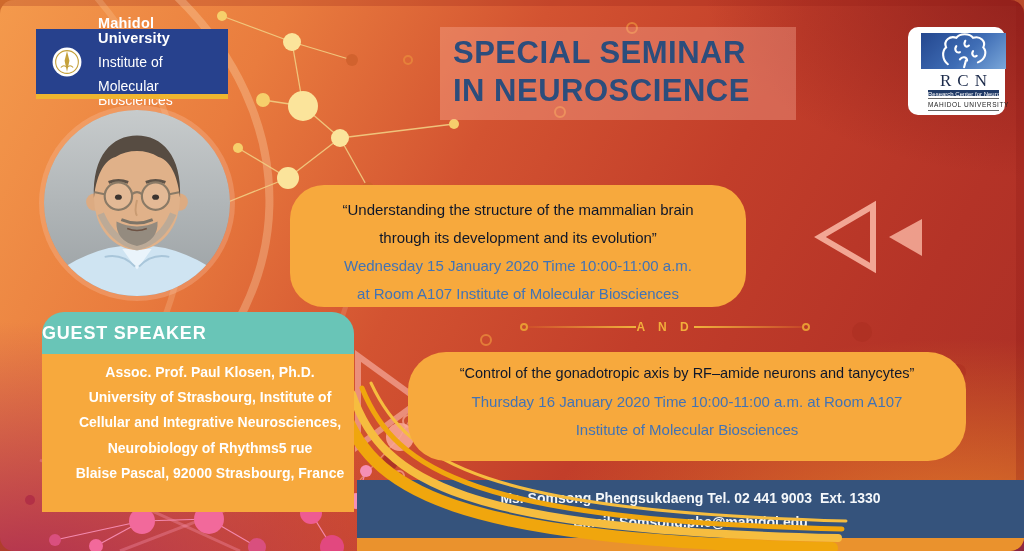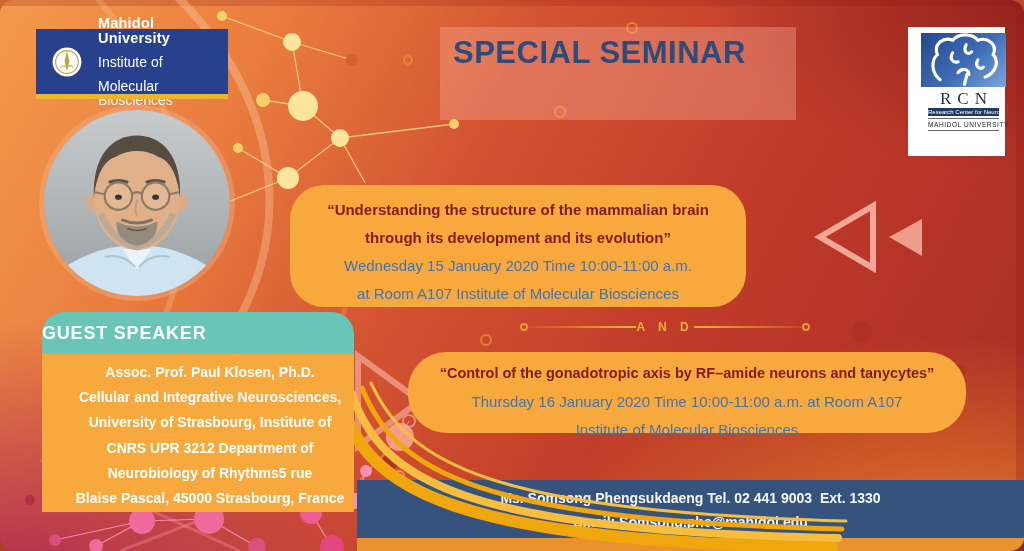--- a/index.html
+++ b/index.html
@@ -23,22 +23,22 @@
   .mu-text{margin-left:9px;color:#fff;line-height:1;}
   .mu-title{font-size:14.5px;font-weight:bold;letter-spacing:.2px;margin-bottom:4px;}
   .mu-sub{font-size:14px;margin-top:10px;}
 
   
   .title-box{position:absolute;left:440px;top:27px;width:356px;height:93px;z-index:4;
     background:rgba(252,178,158,.36);padding:7px 12px 0 13px;}
   .title-line{font-size:31px;line-height:38px;font-weight:bold;color:#2C4D7C;letter-spacing:.5px;}
 
   
-  .rcn{position:absolute;left:908px;top:27px;width:97px;height:129px;background:#fff;z-index:5;
-    border-radius:0;padding:6px 6px 4px 20px;display:flex;flex-direction:column;align-items:center;}
+  .rcn{position:absolute;left:908px;top:27px;width:97px;height:88px;background:#fff;z-index:5;
+    border-radius:10px;padding:6px 6px 4px 20px;display:flex;flex-direction:column;align-items:center;}
   .rcn-brain{width:85px;height:54px;background:linear-gradient(135deg,#24478f 0%,#3f6db5 55%,#7aa7d9 100%);}
   .rcn-acronym{font-family:"Liberation Serif",serif;font-size:17px;letter-spacing:6px;color:#1b2a4a;
     margin:3px 0 1px 6px;line-height:17px;}
   .rcn-caption{font-size:6px;background:#203a66;color:#fff;width:100%;text-align:center;
     padding:1px 0;line-height:6px;white-space:nowrap;overflow:hidden;}
   .rcn-univ{font-size:6.5px;color:#222;letter-spacing:.6px;width:100%;text-align:center;
     border-top:1px solid #666;border-bottom:1px solid #666;margin-top:2px;padding:2px 0;white-space:nowrap;}
 
   
   .photo{position:absolute;left:44px;top:110px;width:186px;height:186px;border-radius:50%;
@@ -47,23 +47,23 @@
   
   .guest{position:absolute;left:42px;top:312px;width:312px;z-index:4;}
   .guest-head{height:42px;background:#69C5B7;border-radius:22px 22px 0 0;display:flex;
     align-items:center;justify-content:flex-start;color:#fff;font-weight:bold;font-size:18px;letter-spacing:.8px;}
   .guest-body{background:#F7A93D;height:158px;padding-top:6px;text-align:center;}
   .guest-line{color:#fff;font-weight:bold;font-size:14px;line-height:25.2px;margin-left:24px;}
 
   
   .sem1{position:absolute;left:290px;top:185px;width:456px;height:122px;background:#F7A93D;
     border-radius:34px;z-index:4;text-align:center;padding-top:11px;}
-  .sem2{position:absolute;left:408px;top:352px;width:558px;height:81px;background:#F7A93D;
+  .sem2{position:absolute;left:408px;top:352px;width:558px;height:109px;background:#F7A93D;
     border-radius:38px;z-index:4;text-align:center;padding-top:7px;}
-  .sem-title{color:#7f1d1d;font-weight:bold;font-size:15px;line-height:28px;}
+  .sem-title{color:#0f172a;font-weight:normal;font-size:15px;line-height:28px;}
   .sem2 .sem-title{font-size:14.5px;line-height:29px;}
   .sem-meta{color:#4273B5;font-size:15px;line-height:28px;}
 
   
   .divider{position:absolute;left:520px;top:321px;width:290px;height:12px;z-index:4;
     display:flex;align-items:center;gap:0;}
   .div-ring{width:8px;height:8px;border:2px solid #E89A33;border-radius:50%;flex:0 0 auto;}
   .div-line-l{flex:1;height:2px;background:linear-gradient(90deg,rgba(214,90,40,.45),#F0B23C);}
   .div-line-r{flex:1;height:2px;background:linear-gradient(270deg,rgba(214,90,40,.45),#F0B23C);}
   .div-label{color:#F2AE3B;font-weight:bold;font-size:12px;letter-spacing:5px;white-space:nowrap;}
@@ -196,20 +196,21 @@
         <div class="mu-title">Mahidol University</div>
         <div class="mu-sub">Institute of</div>
         <div class="mu-sub">Molecular Biosciences</div>
       </div>
     </div>
     <div class="mu-gold"></div>
   </div>
 
   <div class="title-box">
     <div class="title-line">SPECIAL SEMINAR</div>
+    <div class="title-line">IN NEUROSCIENCE</div>
   </div>
 
   <div class="rcn">
     <svg class="rcn-brain" viewBox="0 0 84 60">
       <g stroke="#fff" stroke-width="3.5" fill="none" stroke-linecap="round">
         <path d="M16 52 C6 44 6 30 13 24 C8 12 20 4 30 8 C36 0 52 0 58 8 C70 4 80 14 75 24 C82 32 78 44 66 49"></path>
         <path d="M30 22 C26 28 30 34 36 32"></path>
         <path d="M45 13 C41 21 47 25 51 21"></path>
         <path d="M58 30 C54 36 60 42 64 38"></path>
         <path d="M36 44 C40 38 48 40 48 46"></path>
@@ -252,25 +253,24 @@
       <path d="M85 121 Q95 125 105 121" stroke="#6d5243" stroke-width="1.6" fill="none"></path>
     </svg>
   </div>
 
   <div class="guest">
     <div class="guest-head">
       <span>GUEST SPEAKER</span>
     </div>
     <div class="guest-body">
       <div class="guest-line">Assoc. Prof. Paul Klosen, Ph.D.</div>
+      <div class="guest-line">University of Strasbourg, Institute of</div>
       <div class="guest-line">Cellular and Integrative Neurosciences,</div>
-      <div class="guest-line">University of Strasbourg, Institute of</div>
-      <div class="guest-line">CNRS UPR 3212 Department of</div>
       <div class="guest-line">Neurobiology of Rhythms5 rue</div>
-      <div class="guest-line">Blaise Pascal, 45000 Strasbourg, France</div>
+      <div class="guest-line">Blaise Pascal, 92000 Strasbourg, France</div>
     </div>
   </div>
 
   <div class="sem1">
     <div class="sem-title">“Understanding the structure of the mammalian brain</div>
     <div class="sem-title">through its development and its evolution”</div>
     <div class="sem-meta">Wednesday 15 January 2020 Time 10:00-11:00 a.m.</div>
     <div class="sem-meta">at Room A107 Institute of Molecular Biosciences</div>
   </div>
 

